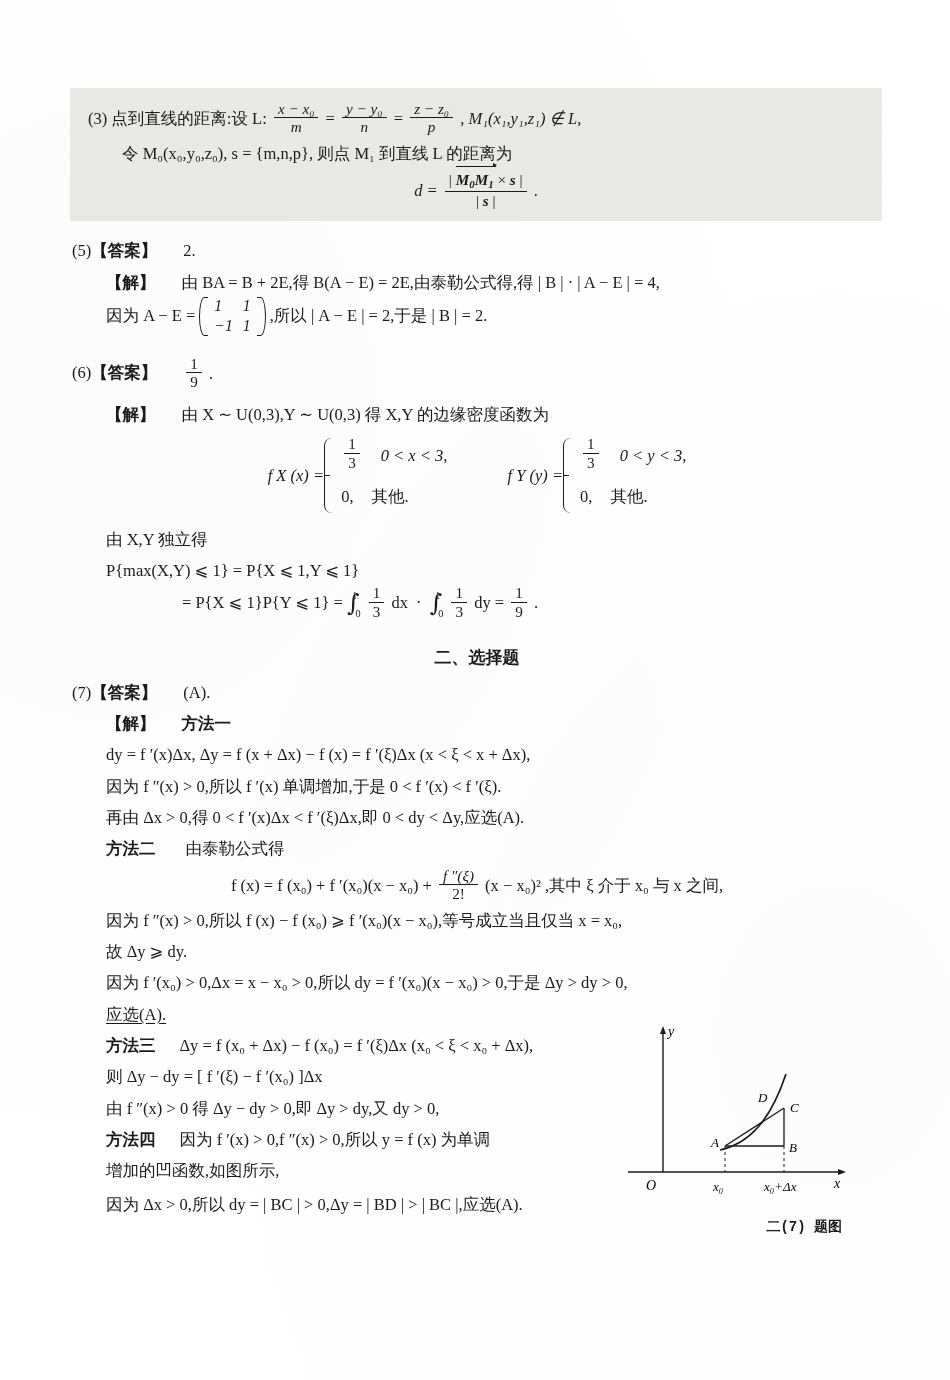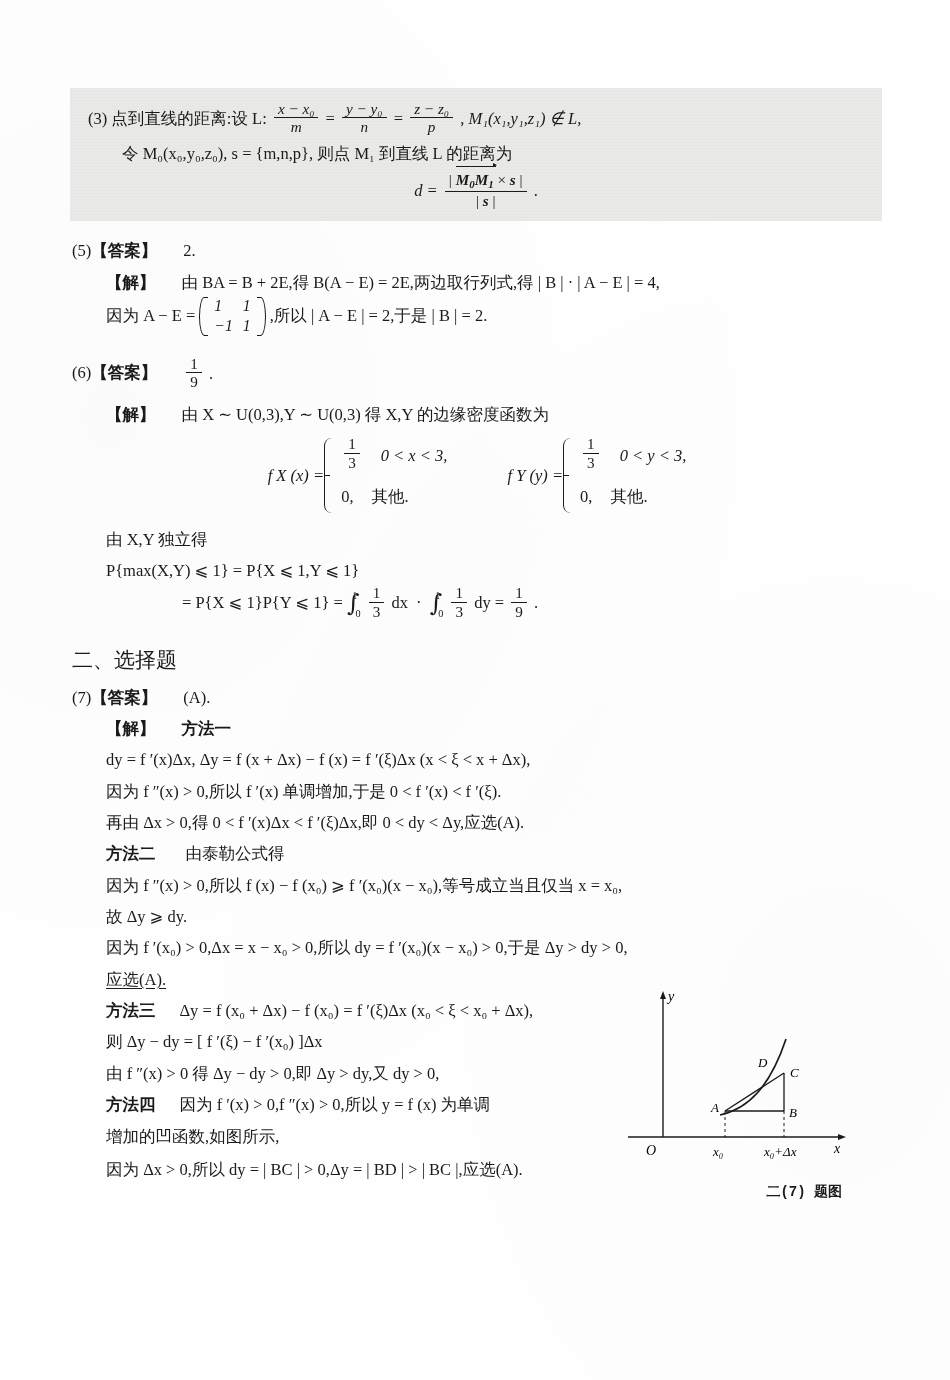--- a/index.html
+++ b/index.html
@@ -49,23 +49,24 @@
     margin:0;
   }
   .indent1{margin-left:34px;}
   .indent2{margin-left:62px;}
   .center{text-align:center;}
   .hei{font-family:"Liberation Sans", sans-serif;font-weight:bold;}
   .bi{font-style:italic;font-weight:bold;}
   .it{font-style:italic;}
   .sec{
     font-family:"Liberation Sans", sans-serif;
-    font-weight:normal;
-    font-size:21px;
+    font-weight:bold;
+    font-size:17px;
     margin:22px 0 8px 0;
+    text-align:center;
   }
   .row{display:flex;align-items:flex-start;}
   .lab{flex:0 0 auto;white-space:nowrap;}
   .body{flex:1 1 auto;}
   
   .frac{
     display:inline-block;
     vertical-align:middle;
     text-align:center;
     font-size:0.92em;
@@ -211,21 +212,21 @@
     </div>
 
     
     <div class="row line" style="margin-top:12px;">
       <span class="lab">(5)</span>
       <span class="lab hei">【答案】</span>
       <span class="body" style="margin-left:26px;">2.</span>
     </div>
     <div class="row line indent1">
       <span class="lab hei">【解】</span>
-      <span class="body" style="margin-left:26px;">由 BA = B + 2E,得 B(A − E) = 2E,两边取行列式,得 | B | · | A − E | = 4,</span>
+      <span class="body" style="margin-left:26px;">由 BA = B + 2E,得 B(A − E) = 2E,由泰勒公式得,得 | B | · | A − E | = 4,</span>
     </div>
     <div class="line indent1">
       <span>因为 A − E =</span>
       <span class="paren">
         <span class="lp"></span>
         <span class="matrix">
           <span>1</span>
           <span>1</span>
           <span>−1</span>
           <span>1</span>
@@ -337,20 +338,28 @@
       <span class="lab hei" style="margin-left:26px;">方法一</span>
     </div>
     <div class="line indent1">dy = f ′(x)Δx,  Δy = f (x + Δx) − f (x) = f ′(ξ)Δx (x &lt; ξ &lt; x + Δx),</div>
     <div class="line indent1">因为 f ″(x) &gt; 0,所以 f ′(x) 单调增加,于是 0 &lt; f ′(x) &lt; f ′(ξ).</div>
     <div class="line indent1">再由 Δx &gt; 0,得 0 &lt; f ′(x)Δx &lt; f ′(ξ)Δx,即 0 &lt; dy &lt; Δy,应选(A).</div>
 
     <div class="row line indent1">
       <span class="lab hei">方法二</span>
       <span class="body" style="margin-left:30px;">由泰勒公式得</span>
     </div>
+    <div class="line center" style="margin-top:4px;">
+      <span>f (x) = f (x₀) + f ′(x₀)(x − x₀) +</span>
+      <span class="frac">
+        <span class="num it">f ″(ξ)</span>
+        <span class="den">2!</span>
+      </span>
+      <span>(x − x₀)² ,其中 ξ 介于 x₀ 与 x 之间,</span>
+    </div>
     <div class="line indent1">因为 f ″(x) &gt; 0,所以 f (x) − f (x₀) ⩾ f ′(x₀)(x − x₀),等号成立当且仅当 x = x₀,</div>
     <div class="line indent1">故 Δy ⩾ dy.</div>
     <div class="line indent1">因为 f ′(x₀) &gt; 0,Δx = x − x₀ &gt; 0,所以 dy = f ′(x₀)(x − x₀) &gt; 0,于是 Δy &gt; dy &gt; 0,</div>
     <div class="line indent1 uline" style="display:inline-block;">应选(A).</div>
 
     
     <div class="bottom-block">
       <div class="txtcol">
         <div class="row line indent1">
           <span class="lab hei">方法三</span>

